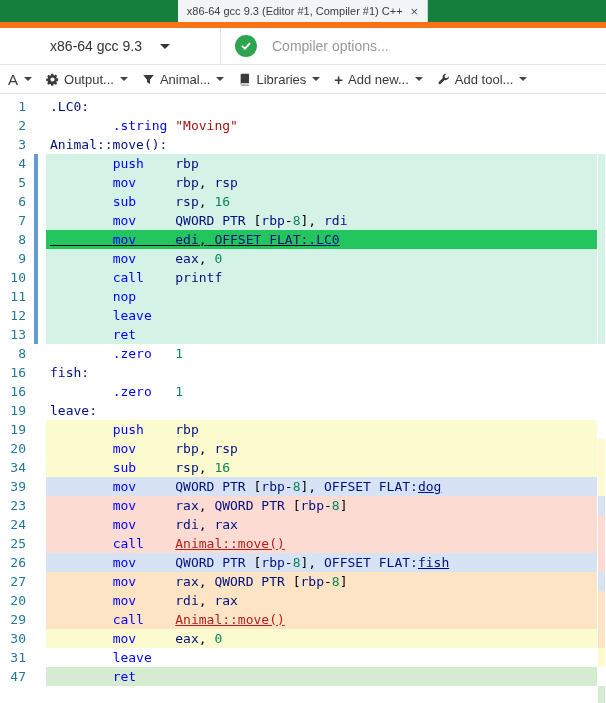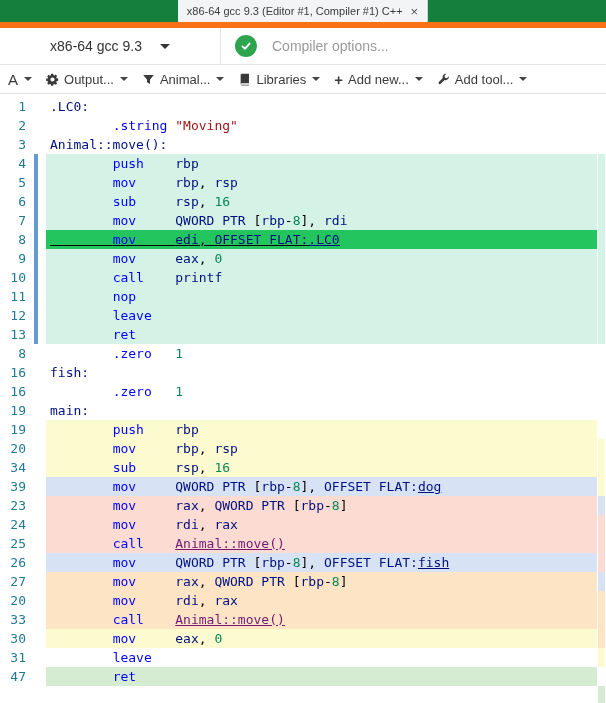--- a/index.html
+++ b/index.html
@@ -32,21 +32,21 @@
   
   .editor{position:relative;height:615px;background:#fff;font-family:"DejaVu Sans Mono",monospace;font-size:13px;padding-top:3px;box-sizing:border-box;}
   .line{display:flex;height:19px;line-height:19px;}
   .ln{width:34px;box-sizing:border-box;padding-right:8px;text-align:right;flex:none;user-select:none;}
   .mdec{width:12px;flex:none;}
   .content{flex:1;white-space:pre;padding-left:4px;margin-right:9px;color:#000;}
   .tk-lnk,.tk-lnkr{text-decoration:underline;cursor:pointer;}
   .ruler{position:absolute;top:0;right:0;width:9px;height:100%;}
   .rmark{position:absolute;right:1px;width:7px;height:19px;}
 </style>
-<style>.tk-pln{color:#000000}.tk-lbl{color:#001080}.tk-op{color:#0000ff}.tk-dir{color:#0000ff}.tk-reg{color:#001080}.tk-kw{color:#001080}.tk-id{color:#001080}.tk-num{color:#098658}.tk-str{color:#a31515}.tk-lnk{color:#001080}.tk-lnkr{color:#701a75}.ln{color:#237893}</style></head>
+<style>.tk-pln{color:#000000}.tk-lbl{color:#001080}.tk-op{color:#0000ff}.tk-dir{color:#0000ff}.tk-reg{color:#001080}.tk-kw{color:#001080}.tk-id{color:#001080}.tk-num{color:#098658}.tk-str{color:#a31515}.tk-lnk{color:#001080}.tk-lnkr{color:#b91c1c}.ln{color:#237893}</style></head>
 <body>
 
 <div class="tabbar">
   <div class="tab">
     <span class="tab-title">x86-64 gcc 9.3 (Editor #1, Compiler #1) C++</span>
     <span class="tab-close">×</span>
   </div>
 </div>
 
 <div class="comprow">
@@ -182,21 +182,21 @@
         <div class="content"><span class="tk-lbl">fish:</span></div>
       </div>
       <div class="line">
         <div class="ln">16</div>
         <div class="mdec"></div>
         <div class="content"><span class="tk-pln">        </span><span class="tk-dir">.zero</span><span class="tk-pln">   </span><span class="tk-num">1</span></div>
       </div>
       <div class="line">
         <div class="ln">19</div>
         <div class="mdec"></div>
-        <div class="content"><span class="tk-lbl">main:</span></div>
+        <div class="content"><span class="tk-lbl">leave:</span></div>
       </div>
       <div class="line">
         <div class="ln">19</div>
         <div class="mdec"></div>
         <div class="content" style="background: rgb(251, 251, 207);"><span class="tk-pln">        </span><span class="tk-op">push</span><span class="tk-pln">    </span><span class="tk-reg">rbp</span></div>
       </div>
       <div class="line">
         <div class="ln">20</div>
         <div class="mdec"></div>
         <div class="content" style="background: rgb(251, 251, 207);"><span class="tk-pln">        </span><span class="tk-op">mov</span><span class="tk-pln">     </span><span class="tk-reg">rbp</span><span class="tk-pln">, </span><span class="tk-reg">rsp</span></div>
@@ -235,21 +235,21 @@
         <div class="ln">27</div>
         <div class="mdec"></div>
         <div class="content" style="background: rgb(252, 228, 197);"><span class="tk-pln">        </span><span class="tk-op">mov</span><span class="tk-pln">     </span><span class="tk-reg">rax</span><span class="tk-pln">, </span><span class="tk-kw">QWORD PTR </span><span class="tk-pln">[</span><span class="tk-reg">rbp</span><span class="tk-pln">-</span><span class="tk-num">8</span><span class="tk-pln">]</span></div>
       </div>
       <div class="line">
         <div class="ln">20</div>
         <div class="mdec"></div>
         <div class="content" style="background: rgb(252, 228, 197);"><span class="tk-pln">        </span><span class="tk-op">mov</span><span class="tk-pln">     </span><span class="tk-reg">rdi</span><span class="tk-pln">, </span><span class="tk-reg">rax</span></div>
       </div>
       <div class="line">
-        <div class="ln">33</div>
+        <div class="ln">29</div>
         <div class="mdec"></div>
         <div class="content" style="background: rgb(252, 228, 197);"><span class="tk-pln">        </span><span class="tk-op">call</span><span class="tk-pln">    </span><span class="tk-lnkr">Animal::move()</span></div>
       </div>
       <div class="line">
         <div class="ln">30</div>
         <div class="mdec"></div>
         <div class="content" style="background: rgb(251, 251, 207);"><span class="tk-pln">        </span><span class="tk-op">mov</span><span class="tk-pln">     </span><span class="tk-reg">eax</span><span class="tk-pln">, </span><span class="tk-num">0</span></div>
       </div>
       <div class="line">
         <div class="ln">31</div>

